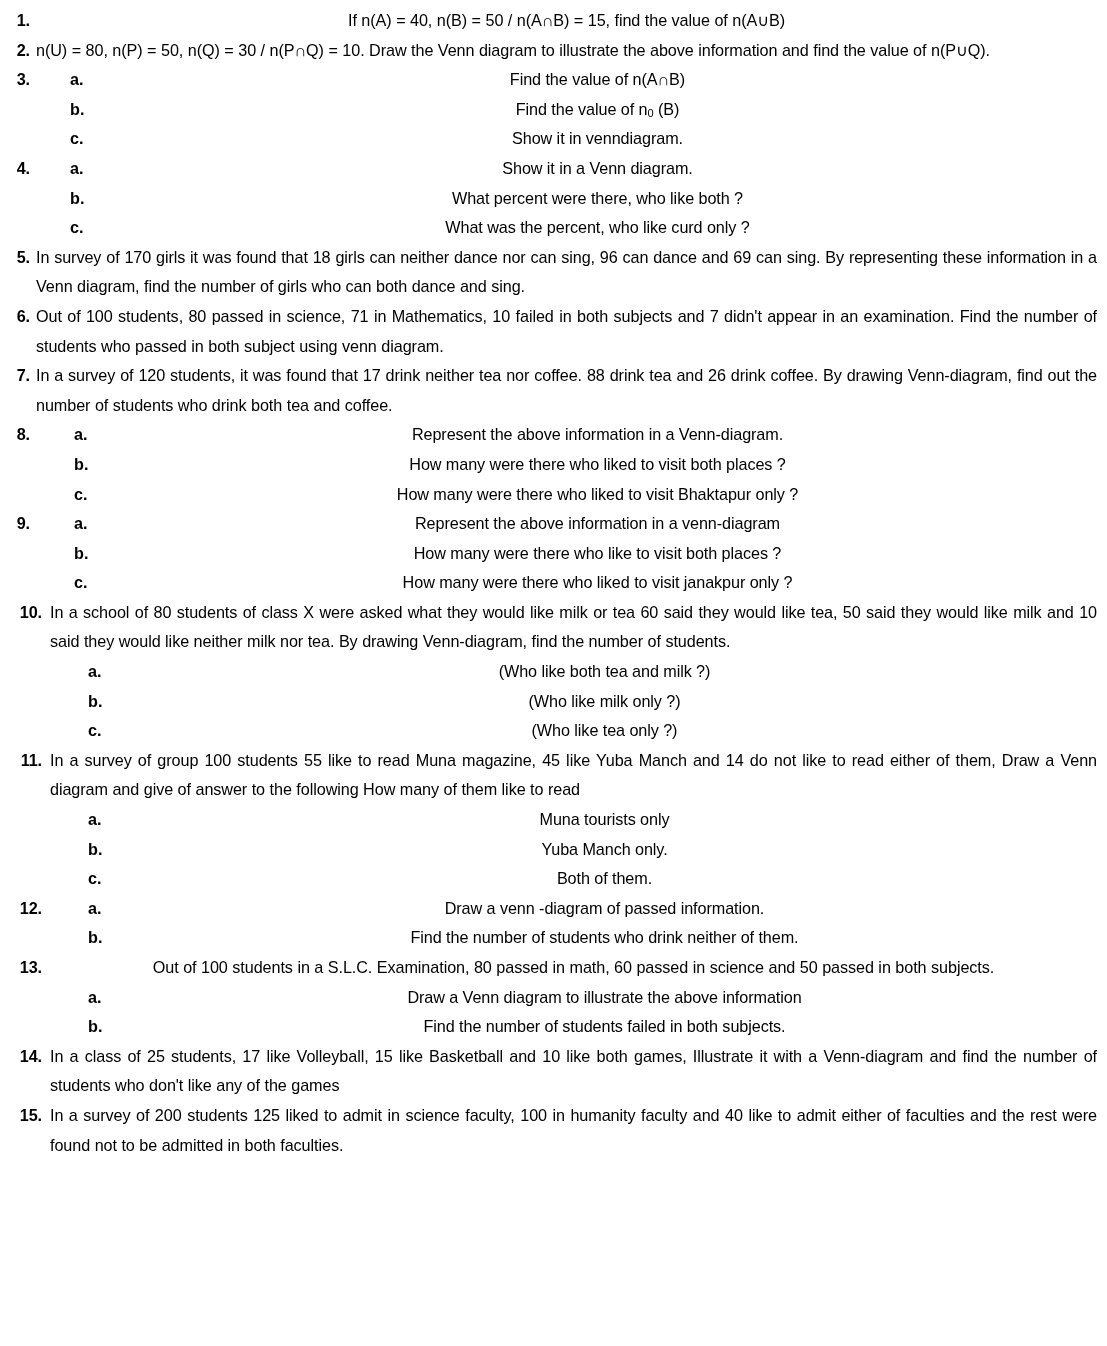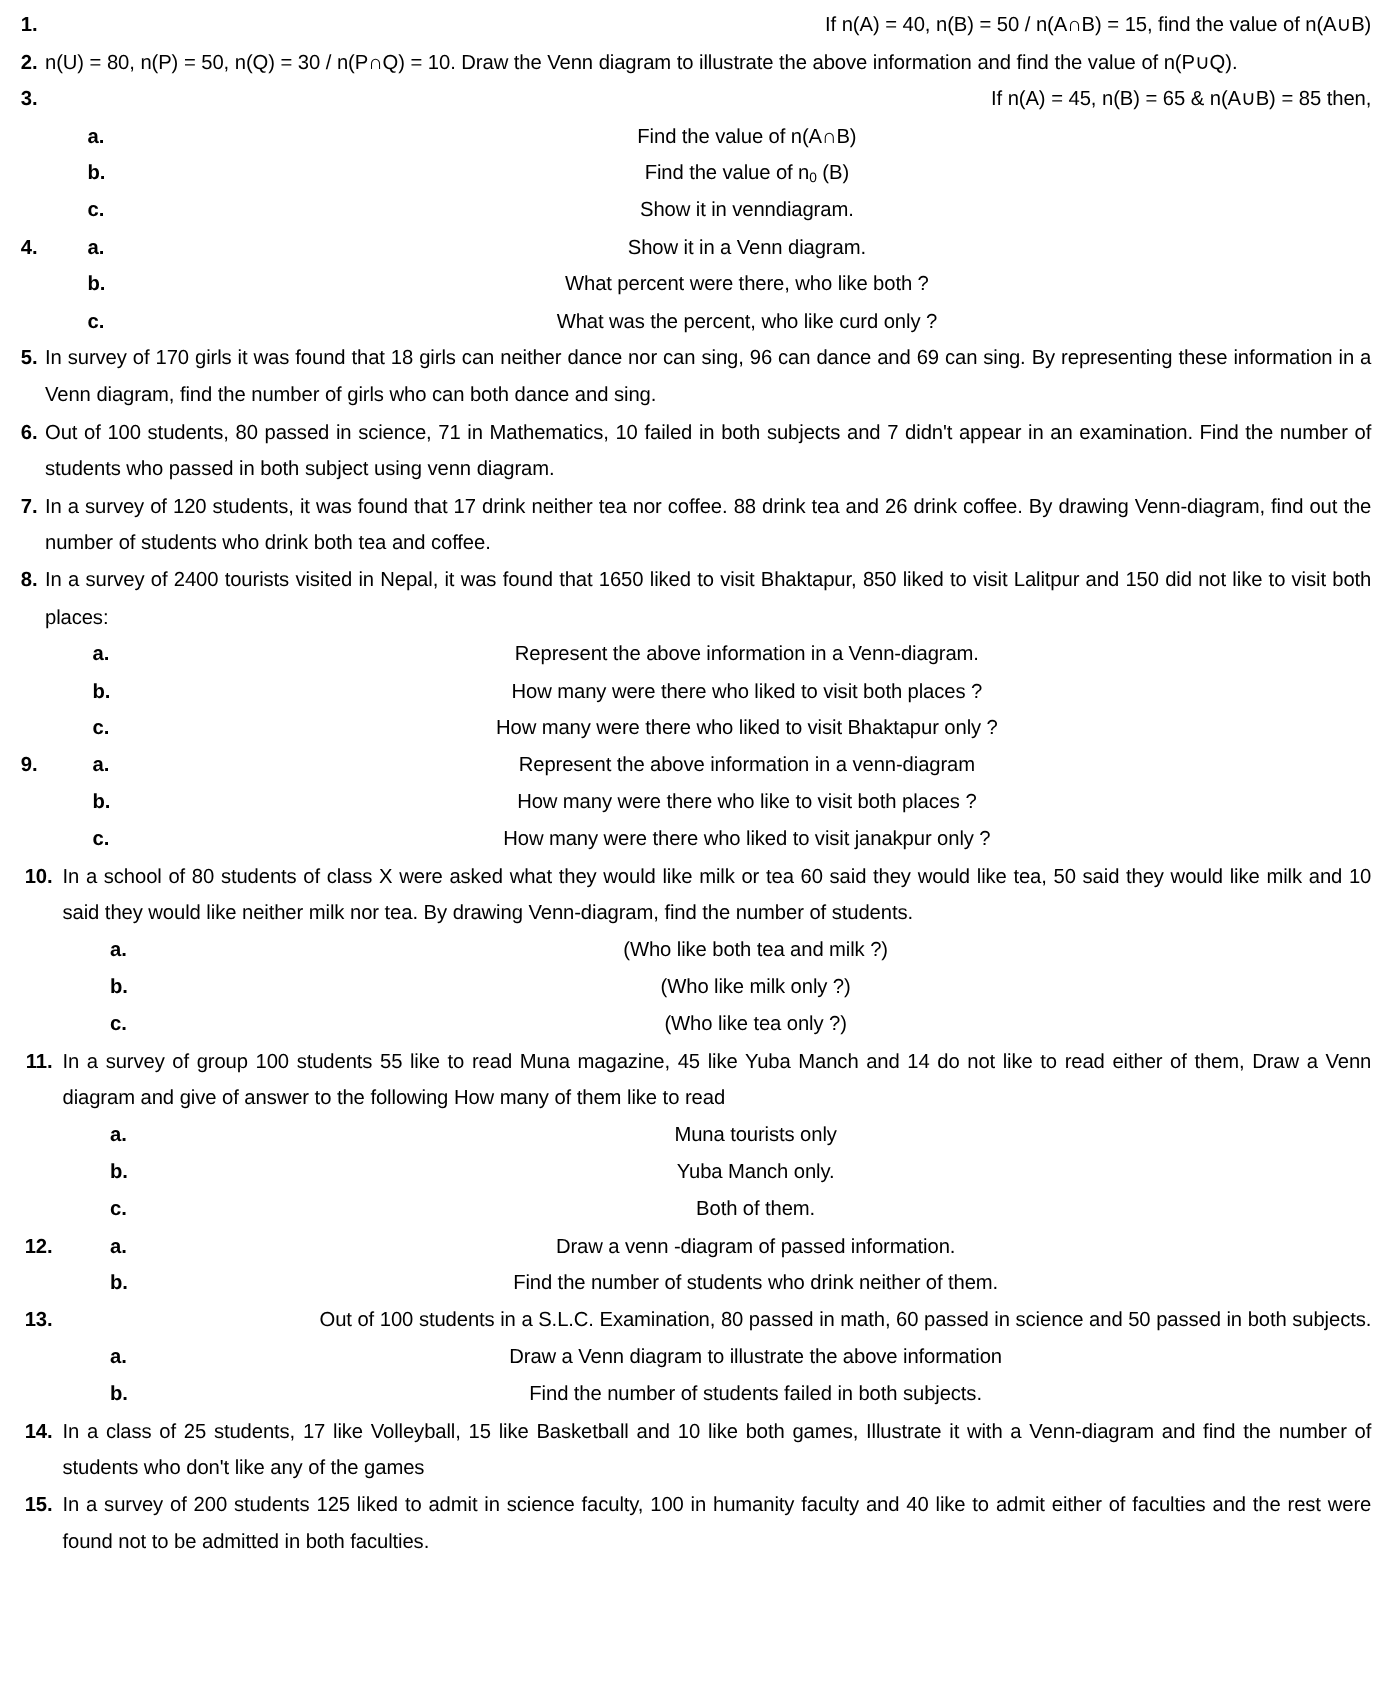--- a/index.html
+++ b/index.html
@@ -47,21 +47,21 @@
   .q-text {
     display: block;
     font-size: 16.2px;
     line-height: 29.6px;
     text-align: justify;
     text-justify: inter-word;
     letter-spacing: -0.08px;
     word-spacing: 0.1px;
     hyphens: none;
   }
-  .q-text.nojust { text-align: right; }
+  .q-text.nojust { text-align: center; }
 
   
   .sub {
     position: relative;
     display: block;
     margin: 0;
   }
   
   .sub.gap    { padding-left: 62px; }
   .sub.gap > .sub-let { left: 34px; width: 22px; text-align: left; }
@@ -98,21 +98,20 @@
       <li class="q">
         <span class="q-num">1.</span>
         <span class="q-text nojust">If n(A) = 40, n(B) = 50 / n(A∩B) = 15, find the value of n(A∪B)</span>
       </li>
       <li class="q">
         <span class="q-num">2.</span>
         <span class="q-text">n(U) = 80, n(P) = 50, n(Q) = 30 / n(P∩Q) = 10. Draw the Venn diagram to illustrate the above information and find the value of n(P∪Q).</span>
       </li>
       <li class="q">
         <span class="q-num">3.</span>
-        <span class="q-text nojust">If n(A) = 45, n(B) = 65 &amp; n(A∪B) = 85 then,</span>
         <span class="sub gap">
           <span class="sub-let">a.</span>
           <span class="sub-text">Find the value of n(A∩B)</span>
         </span>
         <span class="sub gap">
           <span class="sub-let">b.</span>
           <span class="sub-text"><span>Find the value of n</span><sub>0</sub><span> (B)</span></span>
         </span>
         <span class="sub gap">
           <span class="sub-let">c.</span>
@@ -141,21 +140,20 @@
       <li class="q">
         <span class="q-num">6.</span>
         <span class="q-text">Out of 100 students, 80 passed in science, 71 in Mathematics, 10 failed in both subjects and 7 didn't appear in an examination. Find the number of students who passed in both subject using venn diagram.</span>
       </li>
       <li class="q">
         <span class="q-num">7.</span>
         <span class="q-text">In a survey of 120 students, it was found that 17 drink neither tea nor coffee. 88 drink tea and 26 drink coffee. By drawing Venn-diagram, find out the number of students who drink both tea and coffee.</span>
       </li>
       <li class="q">
         <span class="q-num">8.</span>
-        <span class="q-text">In a survey of 2400 tourists visited in Nepal, it was found that 1650 liked to visit Bhaktapur, 850 liked to visit Lalitpur and 150 did not like to visit both places:</span>
         <span class="sub tight">
           <span class="sub-let">a.</span>
           <span class="sub-text">Represent the above information in a Venn-diagram.</span>
         </span>
         <span class="sub tight">
           <span class="sub-let">b.</span>
           <span class="sub-text">How many were there who liked to visit both places ?</span>
         </span>
         <span class="sub tight">
           <span class="sub-let">c.</span>

